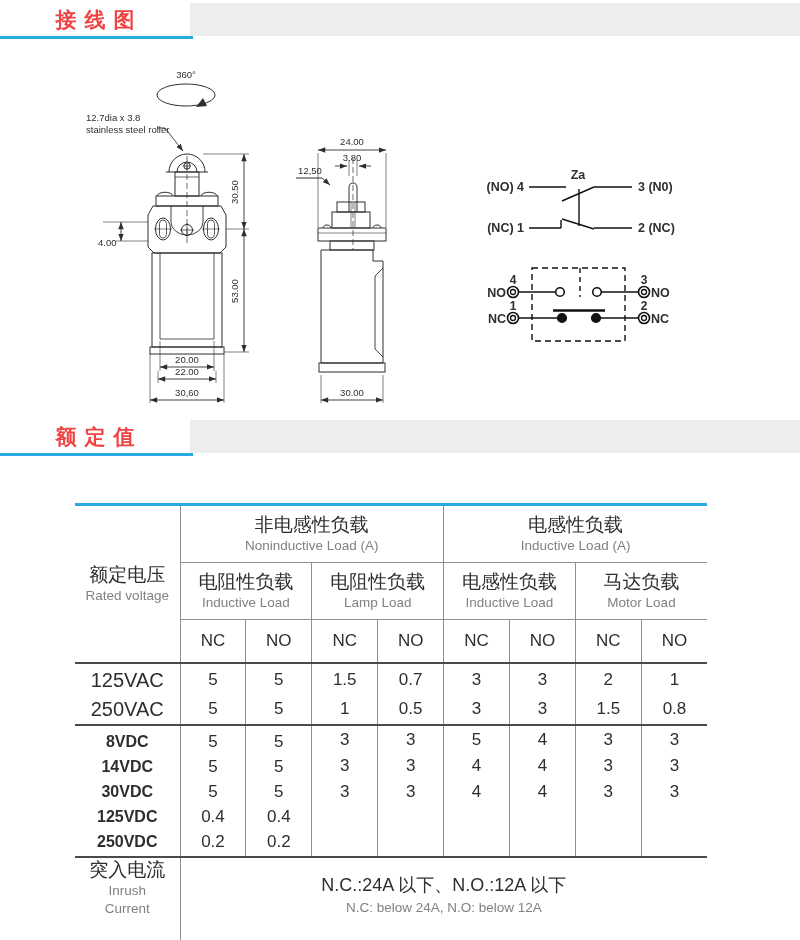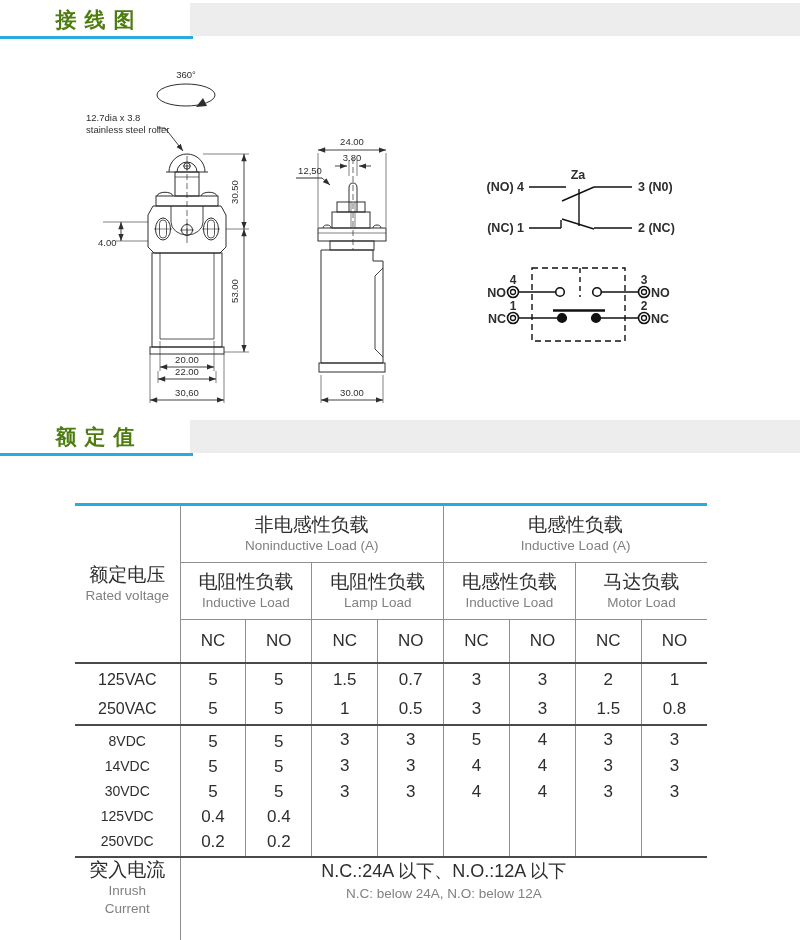--- a/index.html
+++ b/index.html
@@ -4,21 +4,21 @@
 <style>
   html,body{margin:0;padding:0;}
   .page{position:relative;width:800px;height:940px;background:#fff;overflow:hidden;
         font-family:"Liberation Sans","DejaVu Sans",sans-serif;color:#2e2e2e;}
 
   
   .sec{position:absolute;left:0;width:800px;height:33px;}
   .sec .graybar{position:absolute;left:190px;right:0;top:0;height:33px;background:#ededed;}
   .sec .label{position:absolute;left:0;top:0;width:190px;height:33px;background:#fff;
               display:flex;align-items:center;justify-content:center;
-              font-size:21px;font-weight:600;letter-spacing:8px;color:#4d7c0f;padding-left:8px;box-sizing:border-box;}
+              font-size:21px;font-weight:600;letter-spacing:8px;color:#ef4444;padding-left:8px;box-sizing:border-box;}
   .sec .blueline{position:absolute;left:0;top:33px;width:193px;height:3px;background:#29abe2;}
 
   
   .draw{position:absolute;left:0;top:45px;width:800px;height:385px;}
   .draw text{fill:#2e2e2e;}
   .dimtxt{font-size:9.5px;}
   .notetxt{font-size:9.5px;}
   .cktxt{font-size:12.5px;font-weight:bold;fill:#111;}
   .tnum{font-size:12px;font-weight:bold;fill:#111;}
 
@@ -29,30 +29,30 @@
   .bl{border-left:1px solid #8f8f8f;}
   .hb{border-bottom:1px solid #8f8f8f;}
   .db{border-bottom:2px solid #4a4a4a;}
   .zh{font-size:19px;color:#2e2e2e;line-height:24px;}
   .en{font-size:13.5px;color:#818181;line-height:18px;}
   .r1 td{height:56px;}
   .r2 td{height:56px;}
   .r3 td{height:42px;font-size:17px;color:#2e2e2e;}
   .r4 td{height:60px;vertical-align:top;}
   .r4 .ln{font-size:17px;line-height:26px;padding-top:3px;}
-  .r4 .vl{font-size:16px;line-height:26px;padding-top:3px;}
+  .r4 .vl{font-size:20px;line-height:26px;padding-top:3px;}
   .r5 td{height:127px;vertical-align:top;}
   .v5 .ln{font-size:17px;line-height:25px;}
   .v5{padding-top:3px !important;}
   .v3{padding-top:1px !important;}
   .v3 .ln{font-size:17px;line-height:26px;}
-  .v5 .vl{font-size:14px;line-height:25px;}
+  .v5 .vl{font-size:16px;line-height:25px;font-weight:bold;}
   .r6 td{height:88px;}
   .r6 .c0in{}
-  .r6 .valzh{font-size:18px;color:#2e2e2e;line-height:26px;}
+  .r6 .valzh{font-size:18px;color:#2e2e2e;line-height:26px;padding-top:14px;}
   .r6 .valen{font-size:13.5px;color:#818181;line-height:20px;}
 </style>
 </head>
 <body>
 
 <div class="page">
 
   <div class="sec" style="top:3px;">
     <div class="graybar"></div>
     <div class="label">接线图</div>

